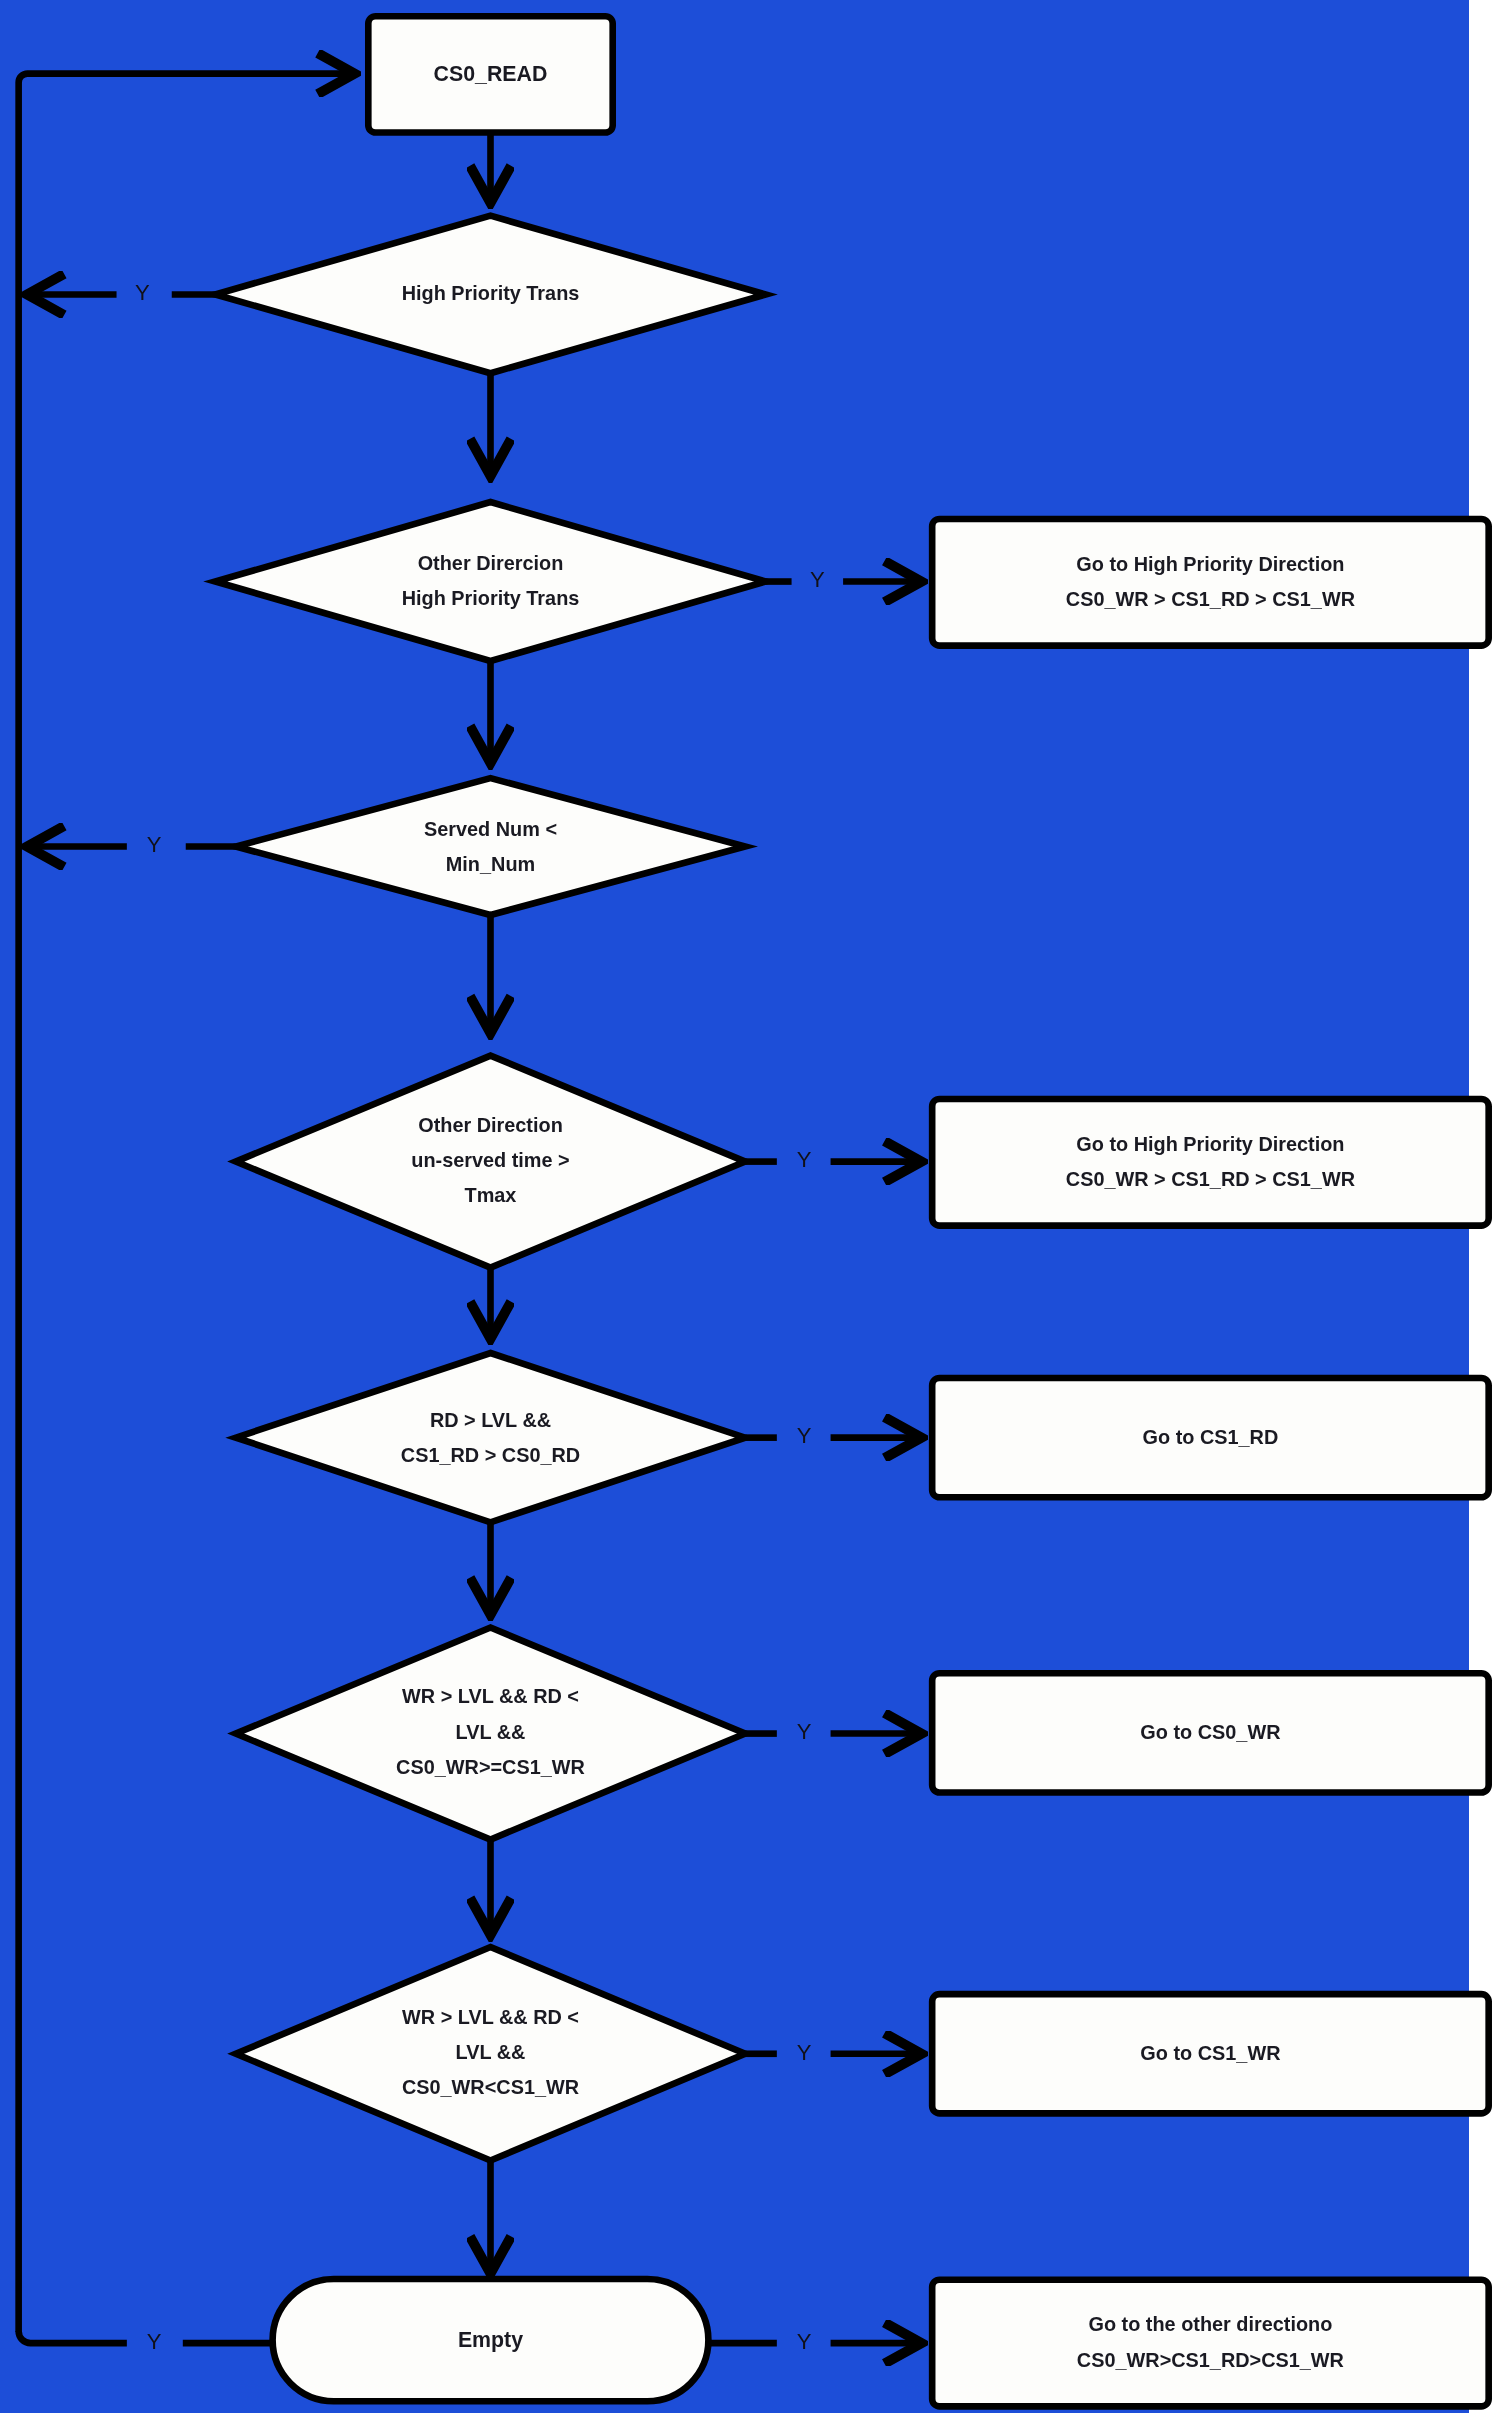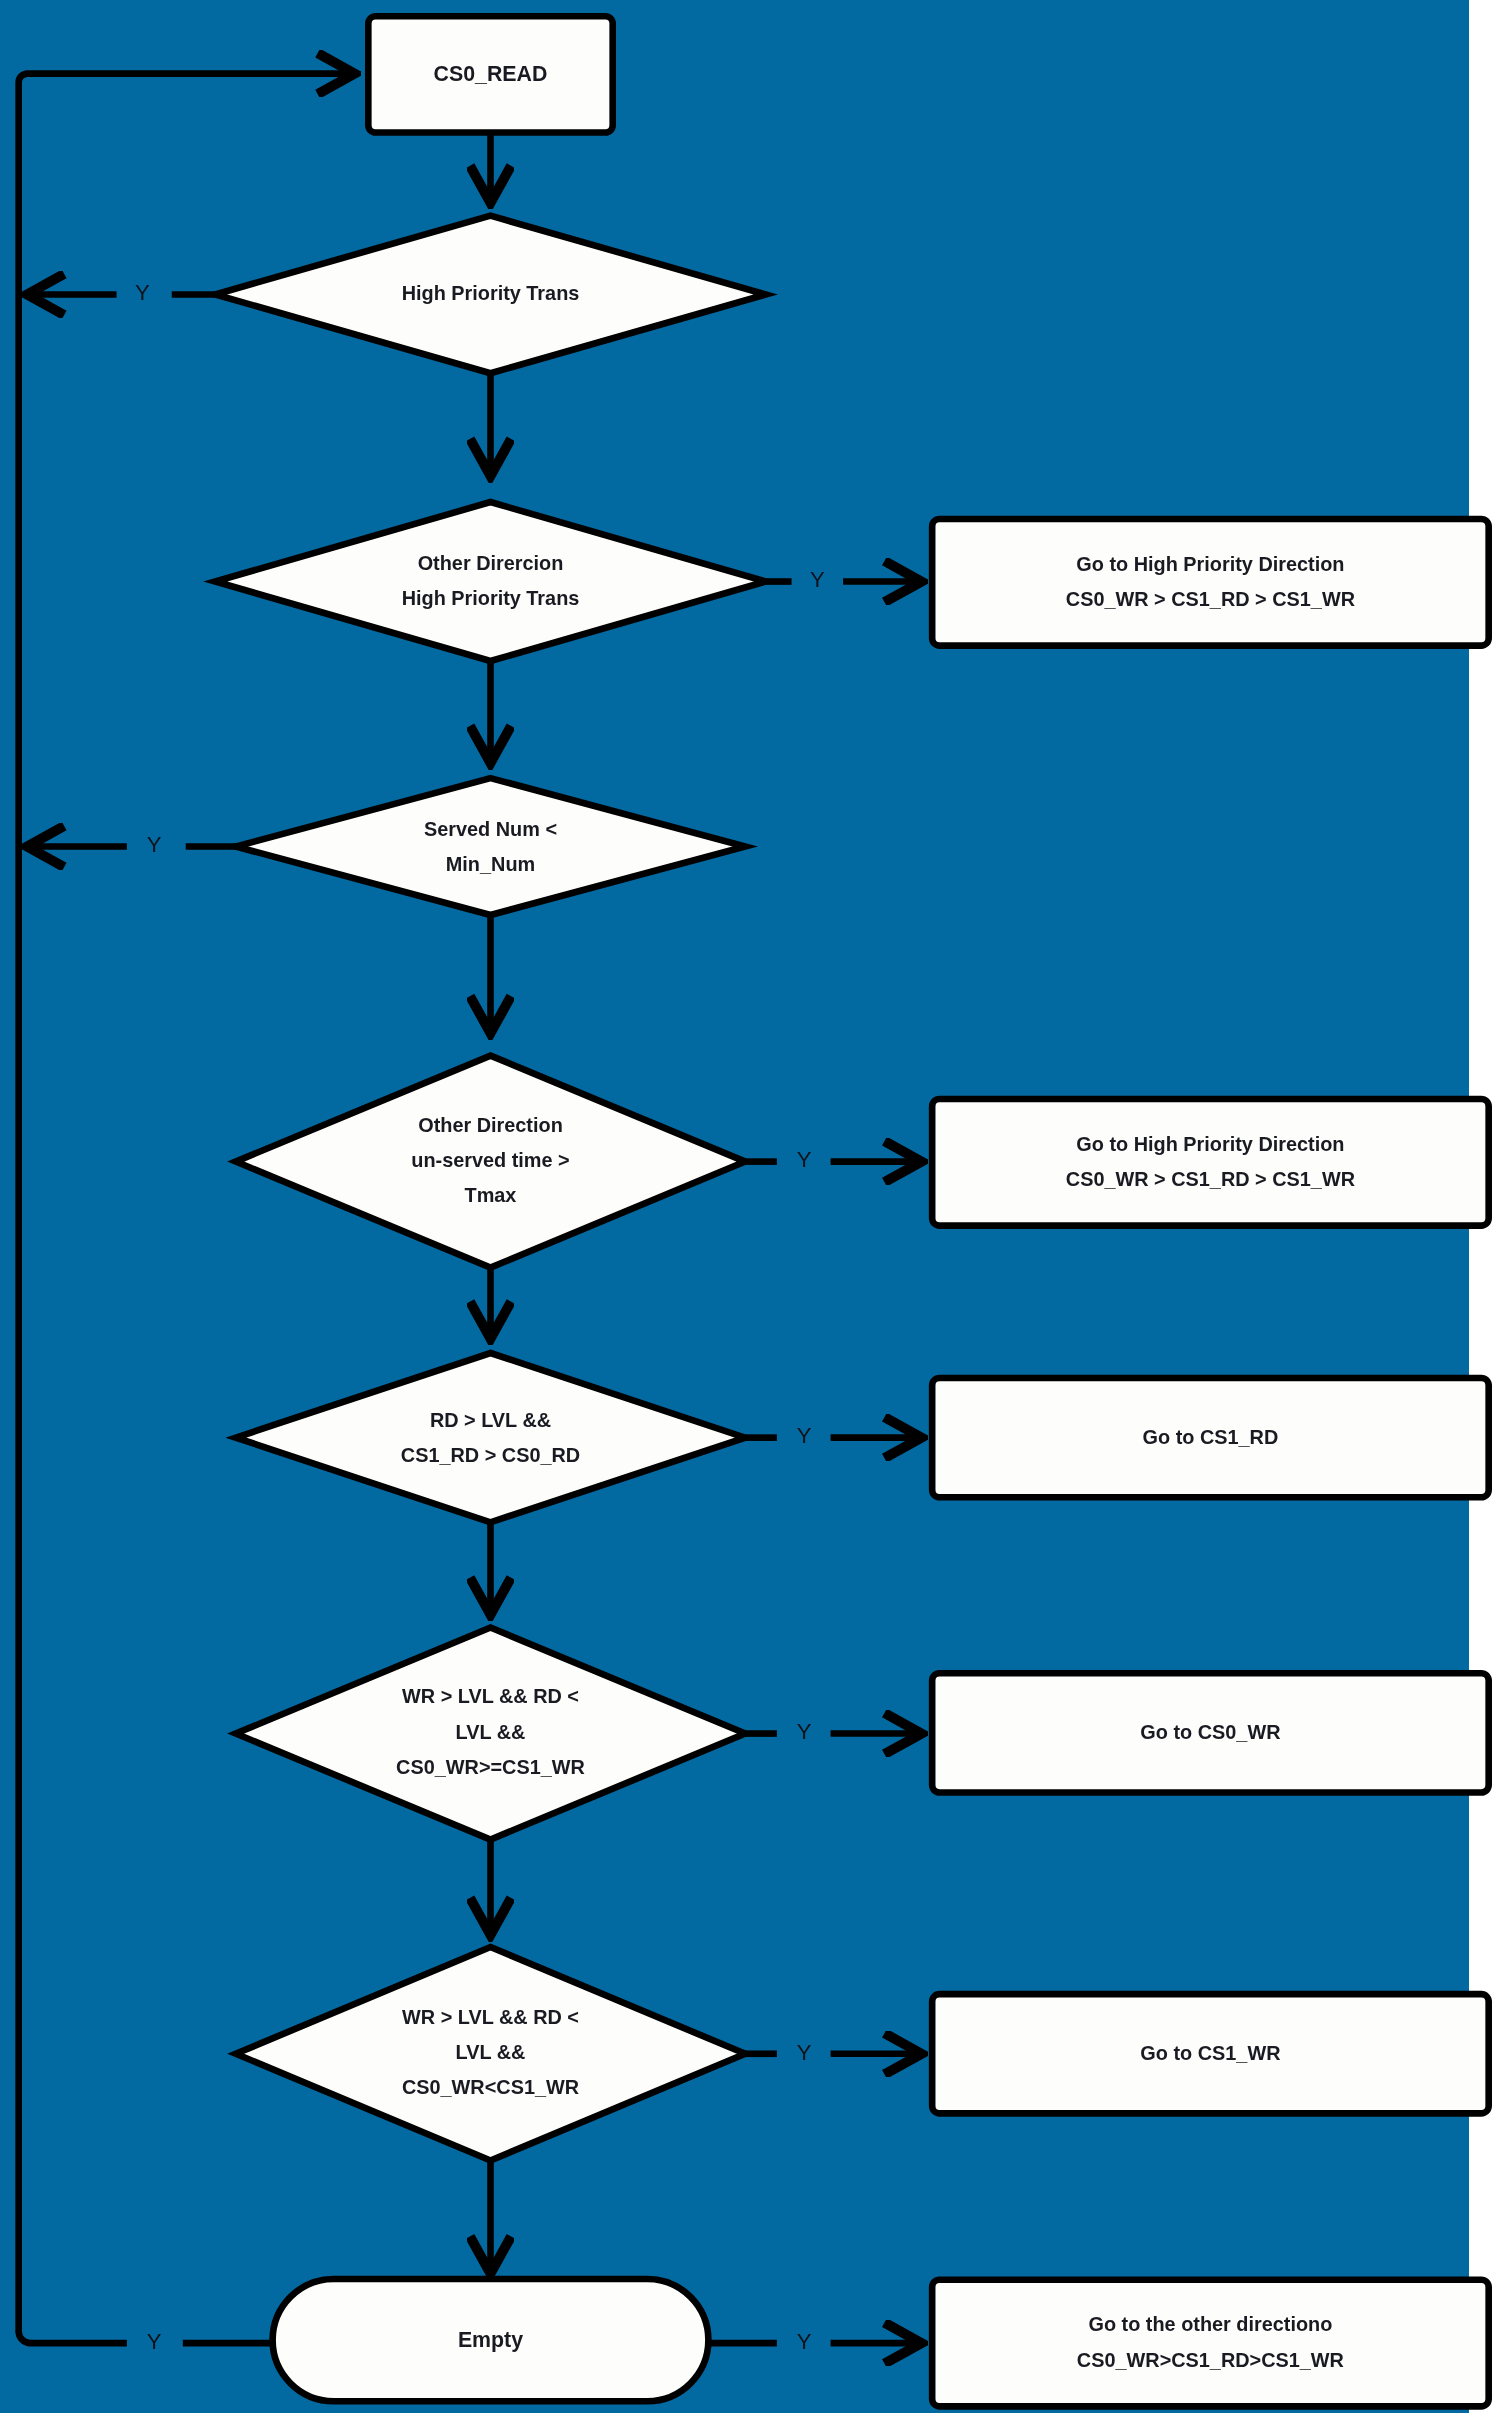--- a/index.html
+++ b/index.html
@@ -10,21 +10,21 @@
   body {
     width: 1511px;
     height: 2413px;
     font-family: "Liberation Sans", sans-serif;
     overflow: hidden;
   }
   #flowchart-root {
     position: relative;
     width: 1469px;
     height: 2413px;
-    background: #0369a1;
+    background: #1d4ed8;
   }
   svg#flow-svg {
     display: block;
     width: 1511px;
     height: 2413px;
   }
   .shape-outline {
     fill: #fdfdfb;
     stroke: #000000;
     stroke-width: 9;

